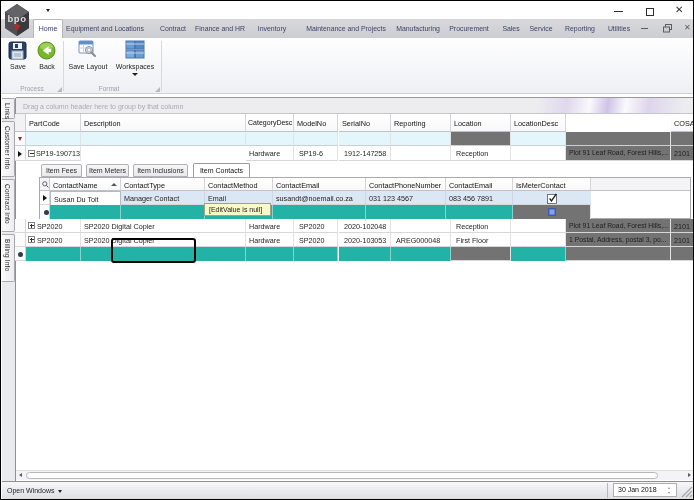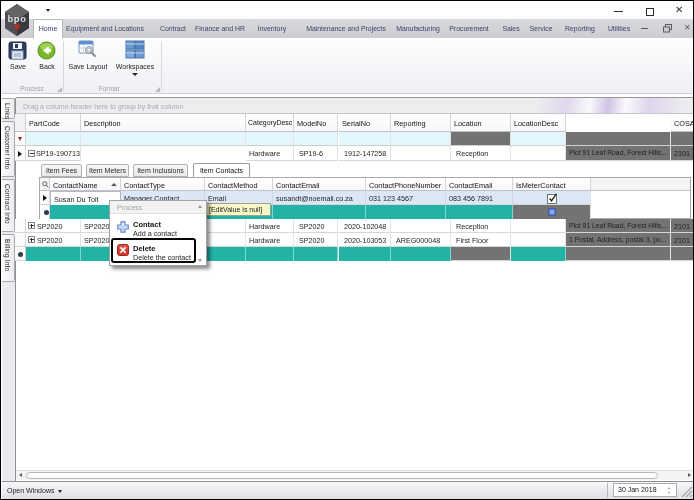--- a/index.html
+++ b/index.html
@@ -288,37 +288,16 @@
 <div class="abs" style="left:612px;top:482px;width:64px;height:14px;background:#fff;border:1px solid #aeaeb2"></div>
 <div class="abs" style="left:617px;top:485px;font-size:7px;color:#111;white-space:nowrap">30 Jan 2018</div>
 <div class="abs" style="left:667px;top:486px;width:0;height:0;border-left:1.8px solid transparent;border-right:1.8px solid transparent;border-bottom:2.5px solid #8a8a8e"></div>
 <div class="abs" style="left:667px;top:490.5px;width:0;height:0;border-left:1.8px solid transparent;border-right:1.8px solid transparent;border-top:2.5px solid #8a8a8e"></div>
 <svg class="abs" style="left:680px;top:485px" width="12" height="12">
       <path d="M11,1 L1,11 M11,5 L5,11 M11,9 L9,11" stroke="#a8a8ae" stroke-width="1.3"></path>
     </svg>
 
 <div class="abs" style="left:203px;top:202px;width:67px;height:13px;background:#f8f8c8;border:1px solid #a0a08e;font-size:7px;color:#222;padding:2px 0 0 4px;white-space:nowrap">[EditValue is null]</div>
 
-<div class="abs" style="left:108px;top:199px;width:98px;height:66px;background:#fff;border:1px solid #a2a2a6;box-shadow:3px 3px 3.5px rgba(0,0,0,0.45)">
-  <div style="position:absolute;left:0;top:0;width:100%;height:13px;background:#f2f2f3;border-bottom:1px solid #e0e0e2"></div>
-  <div style="position:absolute;left:7px;top:3px;font-size:7px;color:#a4a4a8">Process</div>
-  <div style="position:absolute;right:4px;top:4px;width:0;height:0;border-left:2.5px solid transparent;border-right:2.5px solid transparent;border-bottom:3px solid #999"></div>
-
-  <svg style="position:absolute;left:7px;top:20px" width="12" height="12" viewBox="0 0 12 12">
-    <path d="M4,0.8 h4 v3.2 h3.2 v4 h-3.2 v3.2 h-4 v-3.2 h-3.2 v-4 h3.2 Z" fill="#e4edf9" stroke="#5c85cf" stroke-width="1.2"></path>
-    <path d="M4.8,6.2 h2.4 v4 h-2.4 Z M1.8,4.8 h8.4 v1.4 h-8.4 Z" fill="#b9cdec" opacity="0.8"></path>
-  </svg>
-  <div style="position:absolute;left:23px;top:19px;font-size:7.5px;font-weight:bold;color:#111">Contact</div>
-  <div style="position:absolute;left:23px;top:27.5px;font-size:7.2px;color:#222">Add a contact</div>
-
-  <svg style="position:absolute;left:7px;top:43px" width="12" height="12" viewBox="0 0 12 12">
-    <rect x="0.5" y="0.5" width="11" height="11" rx="2.2" fill="#d23a2e" stroke="#9e241b"></rect>
-    <rect x="1.3" y="1.3" width="9.4" height="4" rx="1.8" fill="#e05a4e" opacity="0.85"></rect>
-    <path d="M3.4,3.4 L8.6,8.6 M8.6,3.4 L3.4,8.6" stroke="#fff" stroke-width="1.6"></path>
-  </svg>
-  <div style="position:absolute;left:23px;top:43px;font-size:7.5px;font-weight:bold;color:#111">Delete</div>
-  <div style="position:absolute;left:23px;top:51.5px;font-size:7.2px;color:#222">Delete the contact</div>
-  <div style="position:absolute;right:4px;bottom:3px;width:0;height:0;border-left:2.5px solid transparent;border-right:2.5px solid transparent;border-top:3px solid #999"></div>
+
+<div class="abs" style="left:110px;top:237px;width:85px;height:25px;border:2.5px solid #050505;border-radius:3px"></div>
+
 </div>
 
-<div class="abs" style="left:110px;top:237px;width:85px;height:25px;border:2.5px solid #050505;border-radius:3px"></div>
-
-</div>
-
 </body></html>

